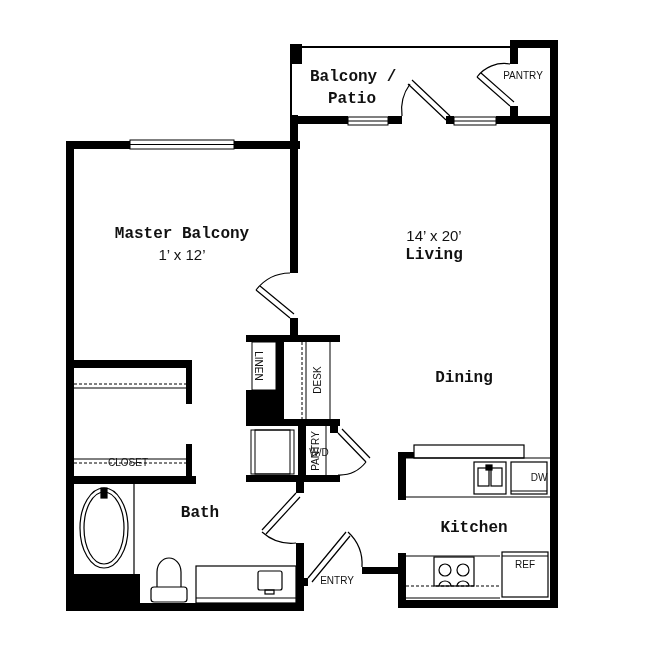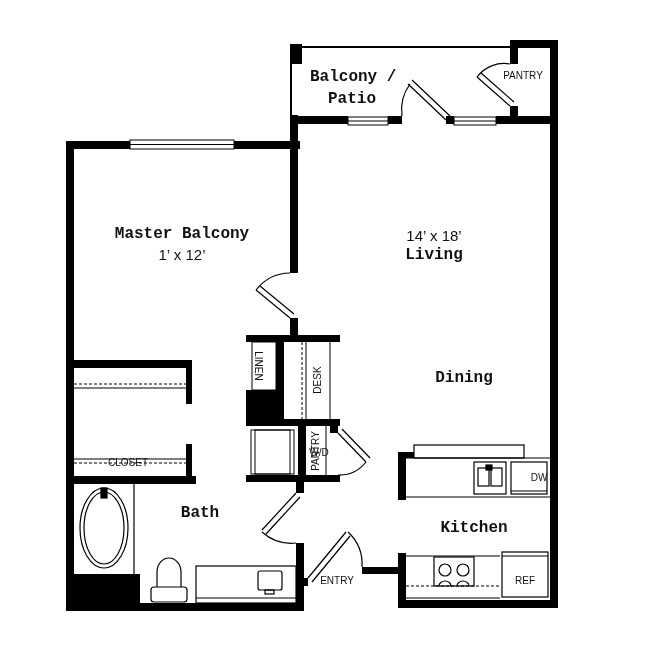--- a/index.html
+++ b/index.html
@@ -166,31 +166,31 @@
 <div class="lbl big" style="left:310px;top:66px;width:84px;">
   <div>Balcony /</div>
   <div>Patio</div>
 </div>
 <div class="lbl small" style="left:498px;top:70px;width:50px;">PANTRY</div>
 
 <div class="lbl big" style="left:92px;top:223px;width:180px;">Master Balcony</div>
 <div class="lbl dim" style="left:92px;top:246px;width:180px;">1’ x 12’</div>
 
 <div class="lbl big" style="left:384px;top:204px;width:100px;margin-top:40px;">Living</div>
-<div class="lbl dim" style="left:384px;top:227px;width:100px;">14’ x 18’</div>
+<div class="lbl dim" style="left:384px;top:227px;width:100px;">14’ x 20’</div>
 
 <div class="lbl big" style="left:414px;top:367px;width:100px;">Dining</div>
 
 <div class="lbl small" style="left:98px;top:421px;width:60px;margin-top:36px;">CLOSET</div>
 
 <div class="lbl small vert" style="left:238px;top:360px;width:40px;">LINEN</div>
 <div class="lbl small vert-ccw" style="left:298px;top:374px;width:40px;">DESK</div>
 <div class="lbl small" style="left:252px;top:447px;width:60px;padding-left:37px;">W/D</div>
 <div class="lbl small vert-ccw" style="left:291px;top:445px;width:50px;">PANTRY</div>
 
 <div class="lbl big" style="left:155px;top:502px;width:90px;">
   <div>Bath</div>
 </div>
 
 <div class="lbl big" style="left:424px;top:517px;width:100px;">Kitchen</div>
 <div class="lbl small" style="left:511px;top:472px;width:56px;">DW</div>
-<div class="lbl small" style="left:502px;top:559px;width:46px;margin-top:16px;">REF</div>
+<div class="lbl small" style="left:502px;top:559px;width:46px;">REF</div>
 <div class="lbl small" style="left:312px;top:575px;width:50px;">ENTRY</div>
 
 </body></html>

